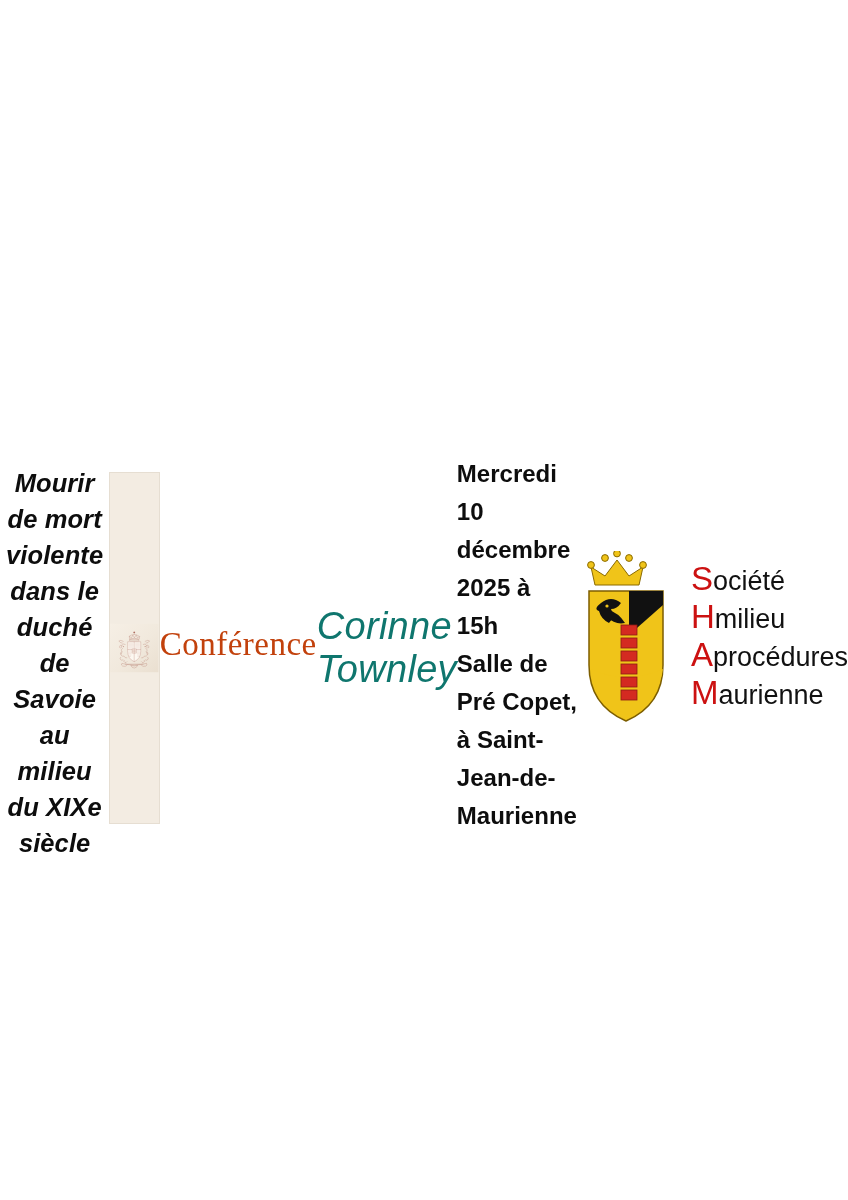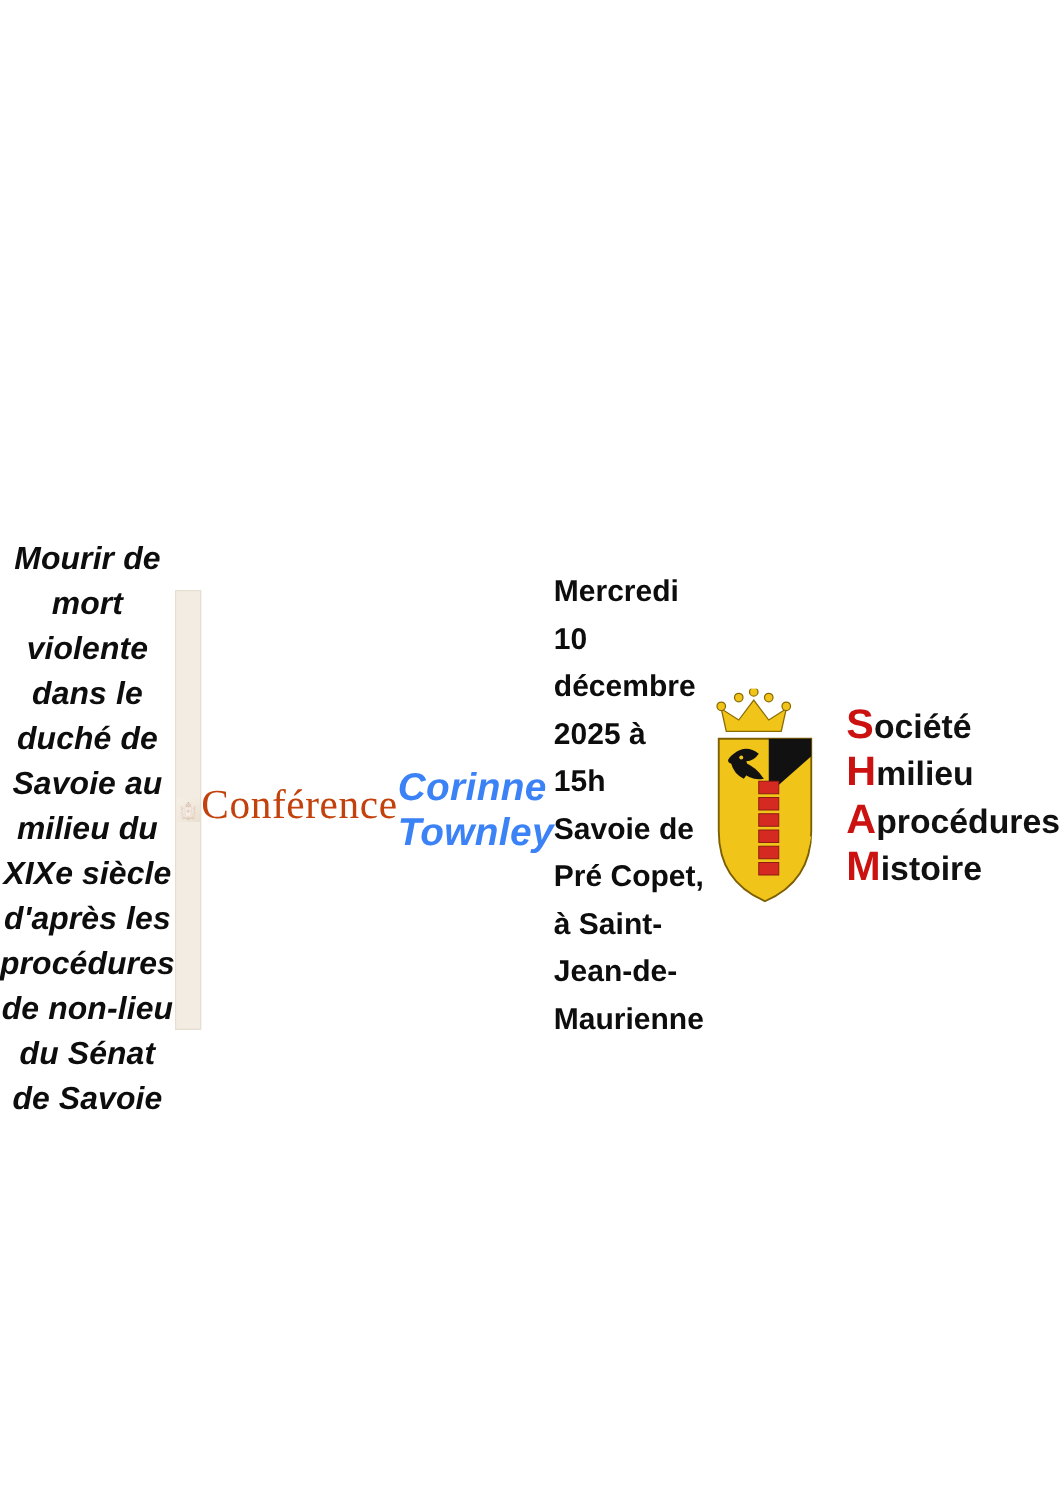--- a/index.html
+++ b/index.html
@@ -61,25 +61,25 @@
     margin-top: 40px;
     font-family: "Liberation Serif", serif;
     font-size: 33px;
     letter-spacing: 0.5px;
     color: #c2410c;
   }
 
   
   .speaker {
     margin-top: 48px;
-    font-weight: bold;
+    font-weight: normal;
     font-style: italic;
-    font-size: 31px;
+    font-size: 38px;
     letter-spacing: 0.3px;
-    color: #3b82f6;
+    color: #0f766e;
   }
 
   
   .details {
     margin-top: 42px;
     text-align: left;
   }
   .details-line {
     font-weight: bold;
     font-size: 24px;
@@ -87,21 +87,20 @@
     color: #0d0d0d;
   }
 
   
   .logo {
     margin-top: 26px;
     display: flex;
     align-items: center;
     justify-content: space-between;
     gap: 6px;
-    font-weight: bold;
   }
   .logo-shield { width: 108px; height: 172px; display: block; }
   .logo-text {
     display: flex;
     flex-direction: column;
     justify-content: center;
     gap: 2px;
   }
   .logo-row {
     font-family: "Liberation Sans", sans-serif;
@@ -117,21 +116,20 @@
   }
 </style>
 </head>
 <body>
 
 <div class="poster">
 
   <div class="title-block">
     <div class="title-line">Mourir de mort violente dans le duché de Savoie au</div>
     <div class="title-line">milieu du XIXe siècle</div>
-    <div class="title-line">d'après les procédures de non-lieu du Sénat de Savoie</div>
   </div>
 
   <div class="crest-wrap">
     <svg width="350" height="350" viewBox="0 0 350 350" aria-hidden="true">
       <defs>
         <linearGradient id="paper" x1="0" y1="0" x2="1" y2="1">
           <stop offset="0%" stop-color="#f6efe5"></stop>
           <stop offset="55%" stop-color="#f1e9dd"></stop>
           <stop offset="100%" stop-color="#eadfd0"></stop>
         </linearGradient>
@@ -186,21 +184,21 @@
       </g>
     </svg>
   </div>
 
   <div class="conference">Conférence</div>
 
   <div class="speaker">Corinne Townley</div>
 
   <div class="details">
     <div class="details-line">Mercredi 10 décembre 2025 à 15h</div>
-    <div class="details-line">Savoie de Pré Copet, à Saint-Jean-de-Maurienne</div>
+    <div class="details-line">Salle de Pré Copet, à Saint-Jean-de-Maurienne</div>
   </div>
 
   <div class="logo">
     <svg class="logo-shield" viewBox="0 0 108 172" aria-hidden="true">
 
       <g fill="#f0c419" stroke="#8a6a00" stroke-width="1">
         <path d="M18 34 l-4 -18 l14 9 l12 -16 l12 16 l14 -9 l-4 18 z"></path>
         <circle cx="14" cy="14" r="3.4"></circle>
         <circle cx="28" cy="7" r="3.4"></circle>
         <circle cx="40" cy="0.5" r="3.4" transform="translate(0,2)"></circle>
@@ -223,17 +221,17 @@
         <rect x="44" y="100" width="16" height="10"></rect>
         <rect x="44" y="113" width="16" height="10"></rect>
         <rect x="44" y="126" width="16" height="10"></rect>
         <rect x="44" y="139" width="16" height="10"></rect>
       </g>
     </svg>
     <div class="logo-text">
       <div class="logo-row"><span class="cap">S</span><span>ociété</span></div>
       <div class="logo-row"><span class="cap">H</span><span>milieu</span></div>
       <div class="logo-row"><span class="cap">A</span><span>procédures</span></div>
-      <div class="logo-row"><span class="cap">M</span><span>istoire</span></div>
+      <div class="logo-row"><span class="cap">M</span><span>aurienne</span></div>
     </div>
   </div>
 
 </div>
 
 </body></html>

